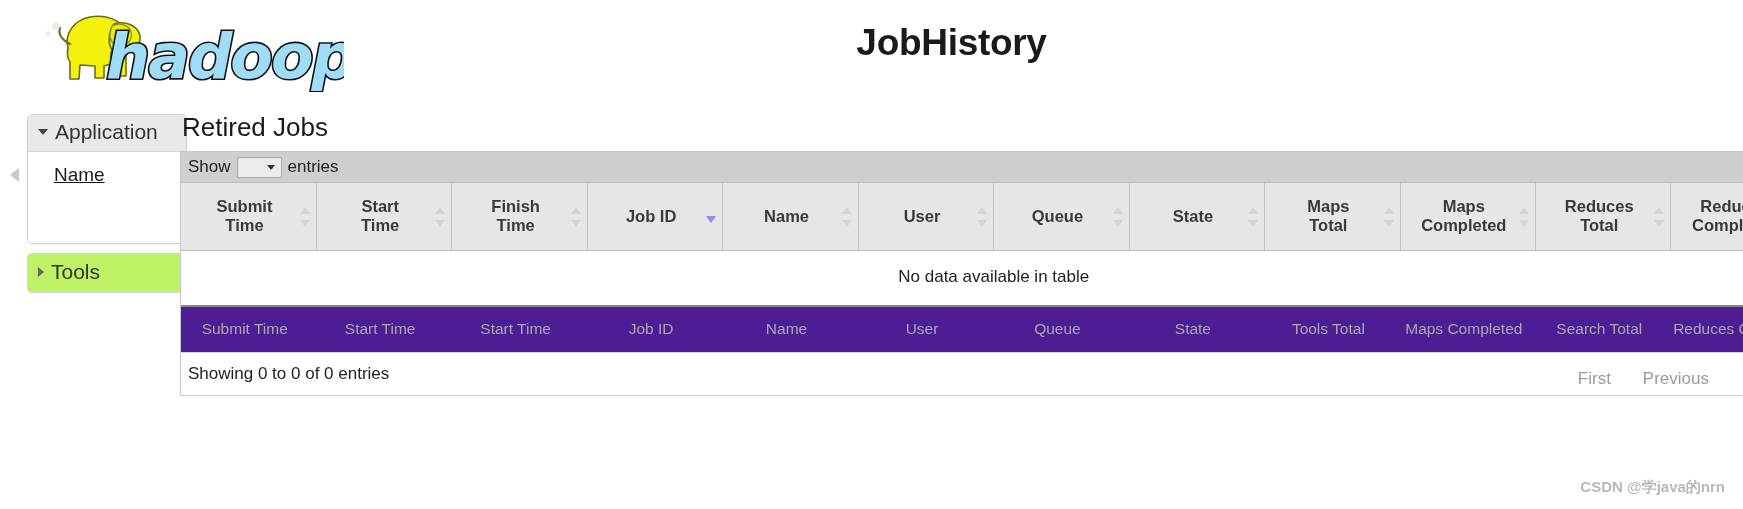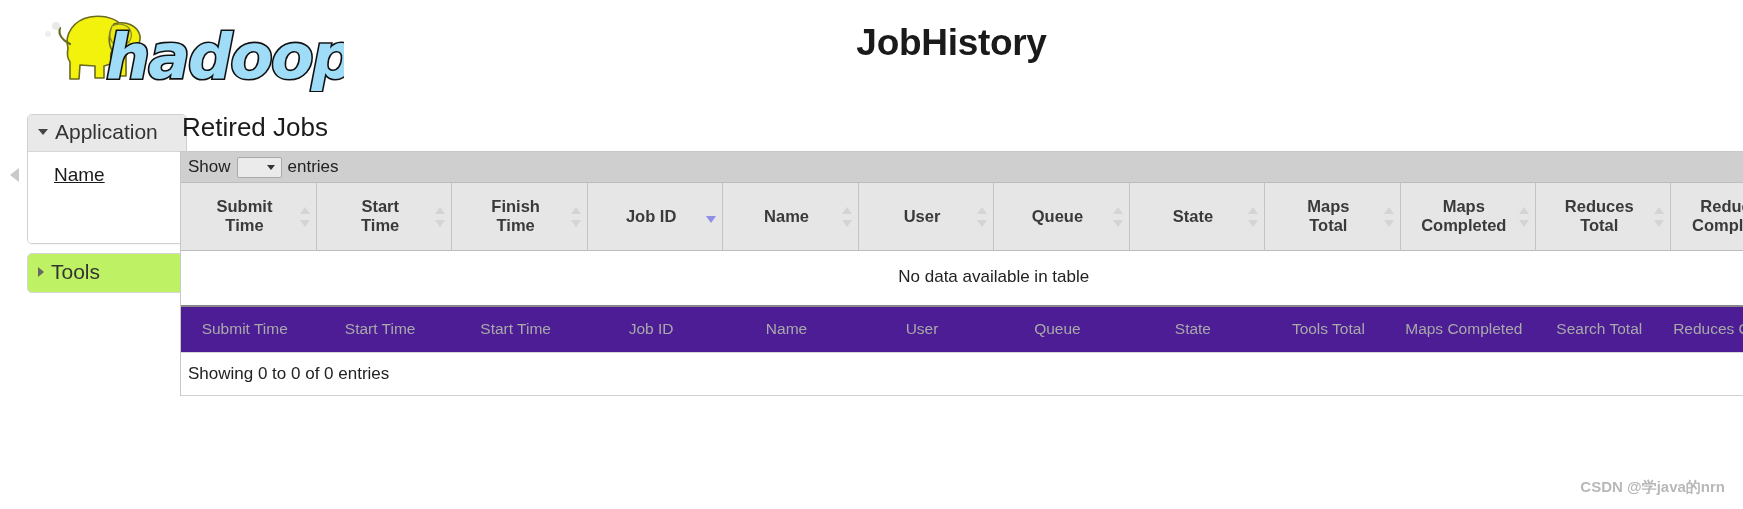--- a/index.html
+++ b/index.html
@@ -510,18 +510,22 @@
           <th>Tools Total</th>
           <th>Maps Completed</th>
           <th>Search Total</th>
           <th>Reduces Complet</th>
         </tr>
       </tfoot>
     </table>
 
     <div id="dt-bottom">
       <span>Showing 0 to 0 of 0 entries</span>
+      <div id="dt-paginate">
+        <span class="page-btn">First</span>
+        <span class="page-btn">Previous</span>
+      </div>
     </div>
 
   </div>
 </div>
 
 <div id="watermark">CSDN @学java的nrn</div>
 
 </body></html>

